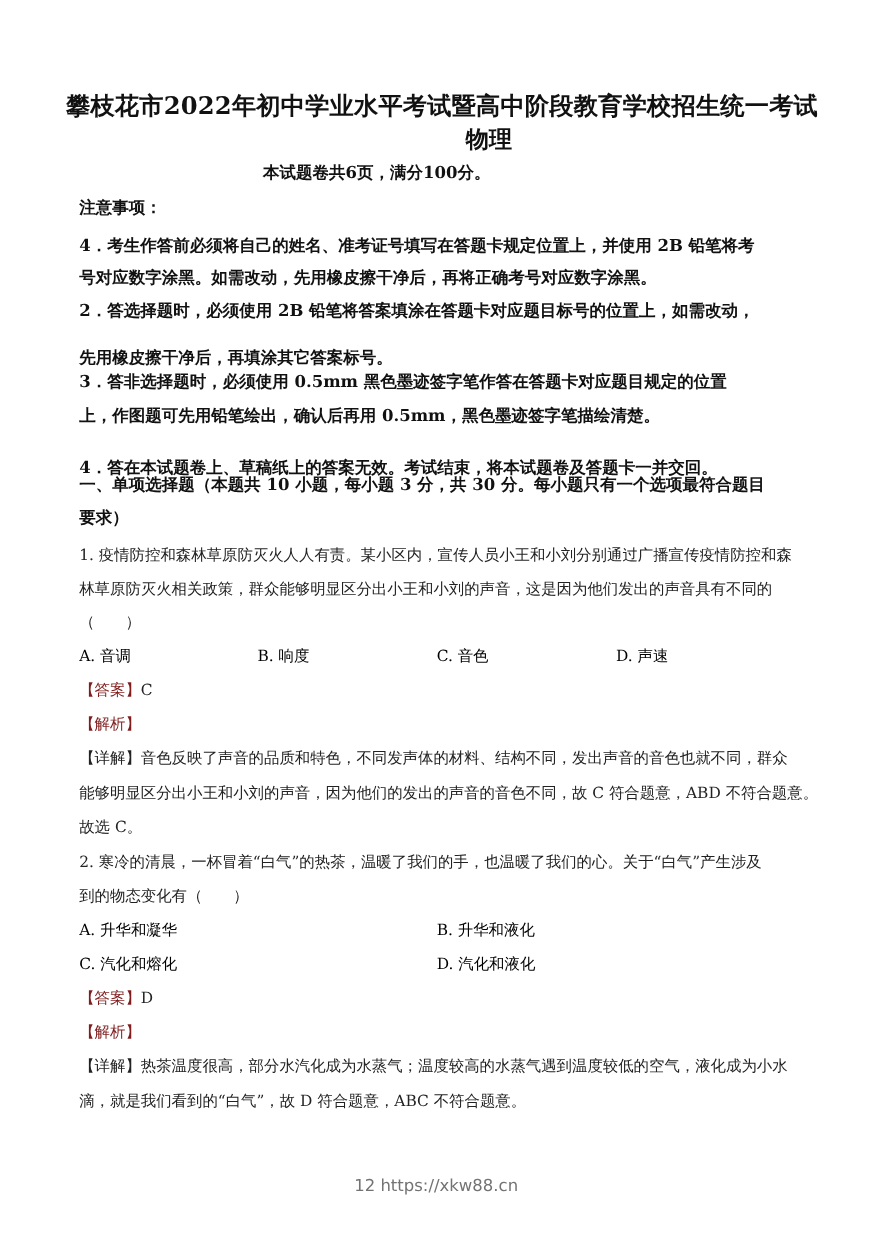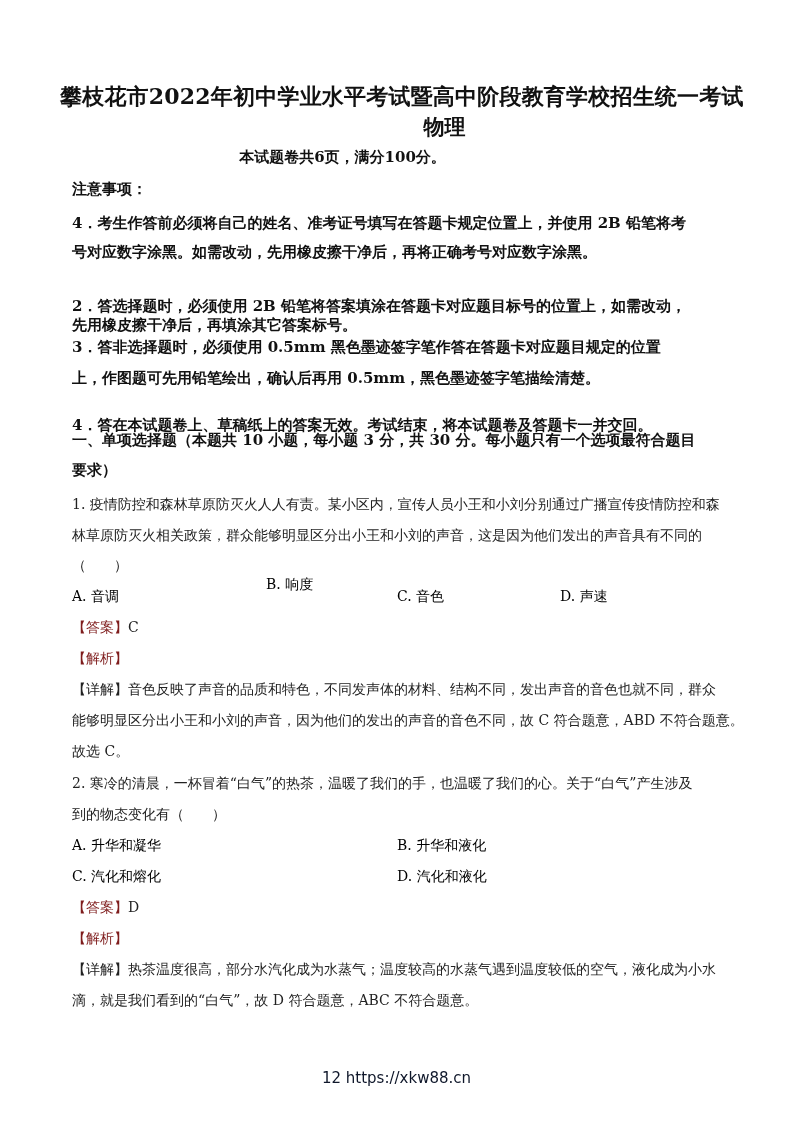--- a/index.html
+++ b/index.html
@@ -24,52 +24,52 @@
     }
     .line {
       position: absolute; left: 72px; font-size: 15px; white-space: nowrap;
     }
     .bold { font-weight: bold; }
     .q { font-size: 14px; color: #222; }
     .tag { color: #7f1d1d; }
     .opt { position: absolute; font-size: 14px; color: #000000; white-space: nowrap; }
     .footer {
       position: absolute; left: 0; width: 793px; top: 1069px;
-      text-align: center; font-size: 15px; color: #0f172a;
+      text-align: center; font-size: 15px; color: #737373;
       font-family: "DejaVu Sans", "Liberation Sans", sans-serif;
     }
   </style>
 </head>
 <body>
 
 <div class="page">
 
   <div class="title">攀枝花市2022年初中学业水平考试暨高中阶段教育学校招生统一考试</div>
   <div class="subject">物理</div>
   <div class="subinfo">本试题卷共6页，满分100分。</div>
 
   <div class="line bold" style="top:180px;">注意事项：</div>
   <div class="line bold" style="top:214px;">4．考生作答前必须将自己的姓名、准考证号填写在答题卡规定位置上，并使用 2B 铅笔将考</div>
   <div class="line bold" style="top:243px;">号对应数字涂黑。如需改动，先用橡皮擦干净后，再将正确考号对应数字涂黑。</div>
-  <div class="line bold" style="top:273px;margin-top:24px;">2．答选择题时，必须使用 2B 铅笔将答案填涂在答题卡对应题目标号的位置上，如需改动，</div>
+  <div class="line bold" style="top:273px;">2．答选择题时，必须使用 2B 铅笔将答案填涂在答题卡对应题目标号的位置上，如需改动，</div>
   <div class="line bold" style="top:316px;">先用橡皮擦干净后，再填涂其它答案标号。</div>
   <div class="line bold" style="top:338px;">3．答非选择题时，必须使用 0.5mm 黑色墨迹签字笔作答在答题卡对应题目规定的位置</div>
   <div class="line bold" style="top:369px;">上，作图题可先用铅笔绘出，确认后再用 0.5mm，黑色墨迹签字笔描绘清楚。</div>
   <div class="line bold" style="top:416px;">4．答在本试题卷上、草稿纸上的答案无效。考试结束，将本试题卷及答题卡一并交回。</div>
 
   <div class="line bold" style="top:431px;">一、单项选择题（本题共 10 小题，每小题 3 分，共 30 分。每小题只有一个选项最符合题目</div>
   <div class="line bold" style="top:461px;">要求）</div>
 
   <div>
     <div class="line q" style="top:496px;">1. 疫情防控和森林草原防灭火人人有责。某小区内，宣传人员小王和小刘分别通过广播宣传疫情防控和森</div>
     <div class="line q" style="top:527px;">林草原防灭火相关政策，群众能够明显区分出小王和小刘的声音，这是因为他们发出的声音具有不同的</div>
     <div class="line q" style="top:557px;">（　　）</div>
 
     <div class="opt" style="left:72px; top:588px;">A. 音调</div>
-    <div class="opt" style="left:234px; top:576px;margin-left:32px;">B. 响度</div>
+    <div class="opt" style="left:234px; top:588px;">B. 响度</div>
     <div class="opt" style="left:397px; top:588px;">C. 音色</div>
     <div class="opt" style="left:560px; top:588px;">D. 声速</div>
 
     <div class="line q" style="top:619px;">
       <span class="tag">【答案】</span><span>C</span>
     </div>
     <div class="line q" style="top:650px;">
       <span class="tag">【解析】</span>
     </div>
     <div class="line q" style="top:681px;">

